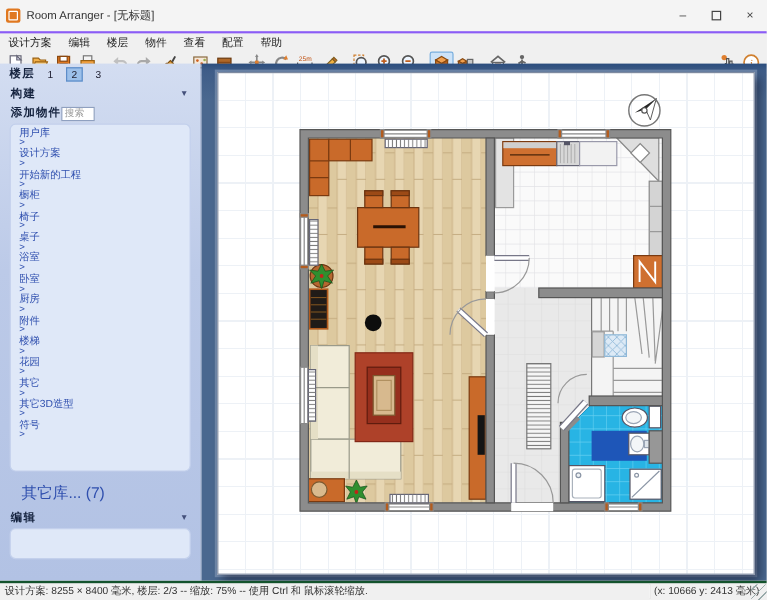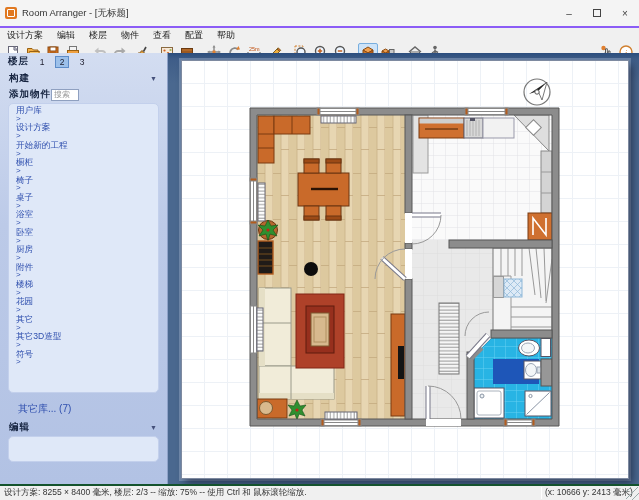--- a/index.html
+++ b/index.html
@@ -47,21 +47,21 @@
   .build-step { font-size:8.6px; line-height:9.4px; color:#2f4fae; }
   .add-header { display:flex; justify-content:flex-start; align-items:center; padding:2px 9px 1px 9px; }
   .add-title { font-size:9.5px; color:#15233f; font-weight:bold; letter-spacing:1px; }
   .search-box { width:28px; height:12px; font-size:8px; border:1px solid #8fa0c0; background:#fff;
                 padding:0 2px; font-family:Liberation Serif, serif; }
   .search-box::placeholder { color:#999; }
   .cats-panel { height:290px; padding:2px 0; }
   .cat { display:flex; justify-content:space-between; padding:0 7px; font-size:8.6px;
          line-height:8.7px; color:#2f4fae;flex-direction:column; }
   .cat .chev { font-size:8px; }
-  .more-libs { font-size:10px; color:#2f4fae; padding:8px 0 0 18px; }
+  .more-libs { font-size:13px; color:#2f4fae; padding:8px 0 0 18px; }
   .edit-panel { height:26px; margin-top:1px; }
 
   
   .canvas { position:absolute; left:168px; top:53px; width:471px; height:431px;
             background:linear-gradient(180deg,#2b4d7d 0px,#3f5d88 6px,#4a688f 30px,#4a688f 100%); }
   .page { position:absolute; left:13px; top:7px; width:448px; height:419px; background:
           repeating-linear-gradient(to right, transparent 0 22px, #edf1f6 22px 23px),
           repeating-linear-gradient(to bottom, transparent 0 22px, #edf1f6 22px 23px),
           #ffffff;
           border:1px solid #7e8aa0; box-shadow:4px 5px 8px rgba(0,0,20,.45), 0 0 0 2px rgba(190,205,230,.35); }

